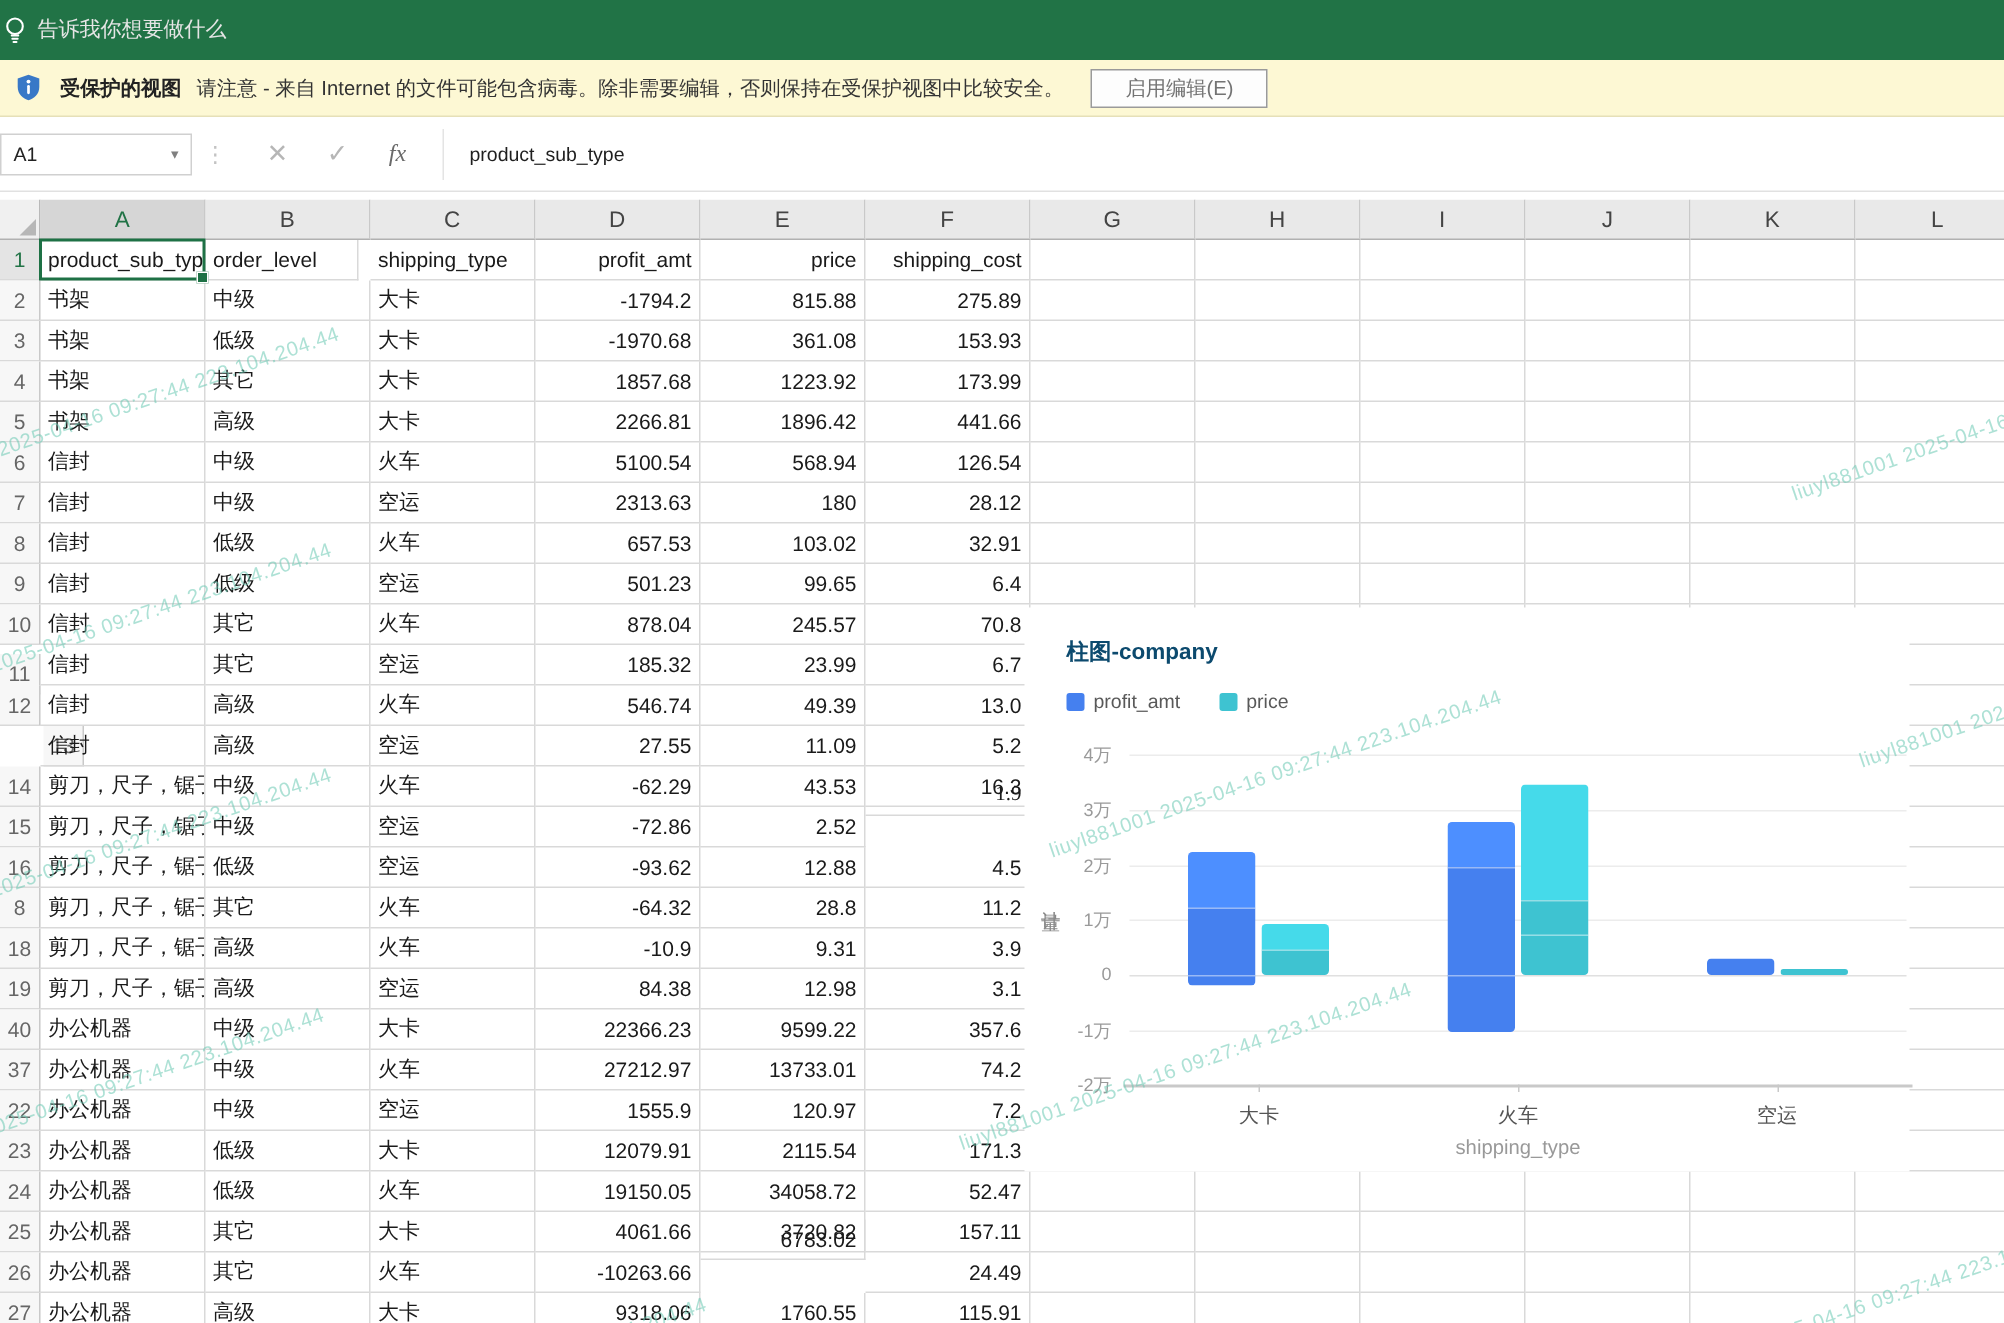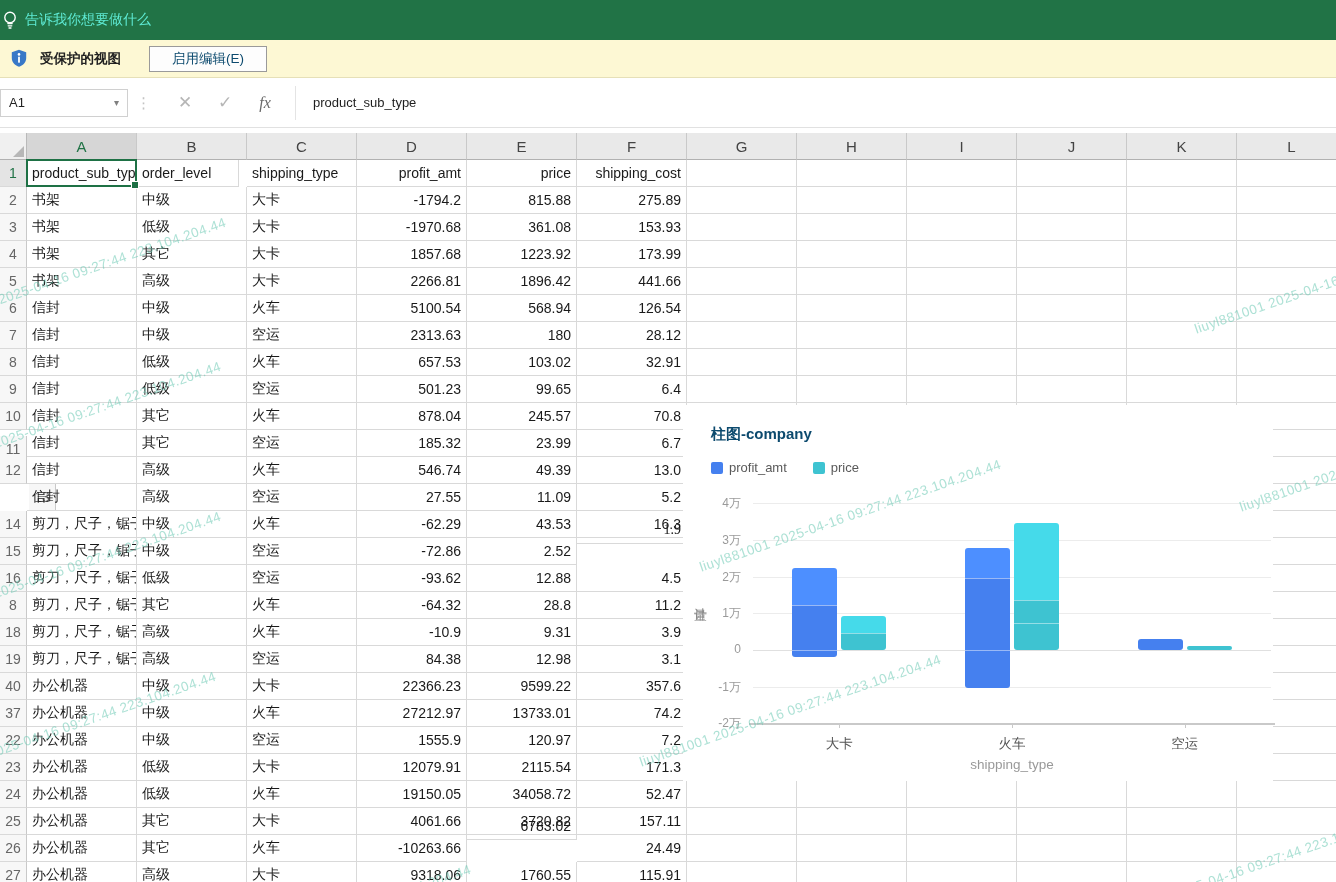--- a/index.html
+++ b/index.html
@@ -3,30 +3,30 @@
 <meta charset="utf-8">
 <style>
   html,body{margin:0;padding:0;background:#fff;}
   body{width:1336px;height:882px;overflow:hidden;position:relative;
        font-family:"Liberation Sans",sans-serif;-webkit-font-smoothing:antialiased;}
   
   .ribbon{position:absolute;left:0;top:0;width:1336px;height:40px;background:#217346;
           display:flex;align-items:center;}
   .ribbon .tab{color:#fff;font-size:14px;padding:0 2px;margin-right:29px;cursor:default;white-space:nowrap;}
   .ribbon .tab:first-child{margin-left:14px;}
-  .tellme{display:flex;align-items:center;color:#5eead4;font-size:14px;margin-left:2px;}
+  .tellme{display:flex;align-items:center;color:#e5e5e5;font-size:14px;margin-left:2px;}
   .tellme svg{margin-right:7px;}
   
   .banner{position:absolute;left:0;top:40px;width:1336px;height:38px;background:#fdf8d4;
           display:flex;align-items:center;border-bottom:1px solid #e6e0b8;box-sizing:border-box;}
   .banner .shield{margin:0 12px 0 10px;flex:0 0 auto;display:flex;}
   .banner .b-title{font-weight:bold;font-size:13.5px;color:#222;margin-right:10px;white-space:nowrap;}
   .banner .b-msg{font-size:13.5px;color:#333;white-space:nowrap;}
   .banner .b-btn{margin-left:18px;height:26px;padding:0 22px;background:#fdfdfd;border:1px solid #9a9a9a;
-          font-size:13.5px;color:#0c4a6e;font-family:inherit;border-radius:0;cursor:pointer;}
+          font-size:13.5px;color:#737373;font-family:inherit;border-radius:0;cursor:pointer;}
   
   .fbar{position:absolute;left:0;top:78px;width:1336px;height:50px;background:#fff;
         border-bottom:1px solid #e1e1e1;box-sizing:border-box;display:flex;align-items:center;}
   .namebox{position:relative;margin-left:0;width:128px;height:28px;border:1px solid #d0d0d0;
         display:flex;align-items:center;box-sizing:border-box;background:#fff;}
   .namebox .nb-text{font-size:13px;color:#222;margin-left:8px;flex:1;}
   .namebox .caret{color:#808080;font-size:10px;margin-right:8px;}
   .grip{color:#c3c3c3;font-size:15px;margin:0 14px 0 8px;}
   .fb-ico{width:40px;text-align:center;font-size:17px;color:#b6b6b6;cursor:default;}
   .fb-fx{font-family:"Liberation Serif",serif;font-style:italic;font-size:16px;color:#6a6a6a;}
@@ -88,20 +88,21 @@
 
 <div class="banner">
   <span class="shield">
     <svg width="18" height="19" viewBox="0 0 18 19">
       <path d="M9 0.8 L16.2 3.3 V9 C16.2 13.9 12.6 16.6 9 17.8 C5.4 16.6 1.8 13.9 1.8 9 V3.3 Z" fill="#3878c7"></path>
       <circle cx="9" cy="5.4" r="1.3" fill="#fff"></circle>
       <rect x="8.1" y="7.6" width="1.8" height="6.2" rx="0.9" fill="#fff"></rect>
     </svg>
   </span>
   <span class="b-title">受保护的视图</span>
+  <span class="b-msg">请注意 - 来自 Internet 的文件可能包含病毒。除非需要编辑，否则保持在受保护视图中比较安全。</span>
   <button class="b-btn">启用编辑(E)</button>
 </div>
 
 <div class="fbar">
   <div class="namebox">
     <span class="nb-text">A1</span>
     <span class="caret">▾</span>
   </div>
   <span class="grip">⋮</span>
   <span class="fb-ico">✕</span>

